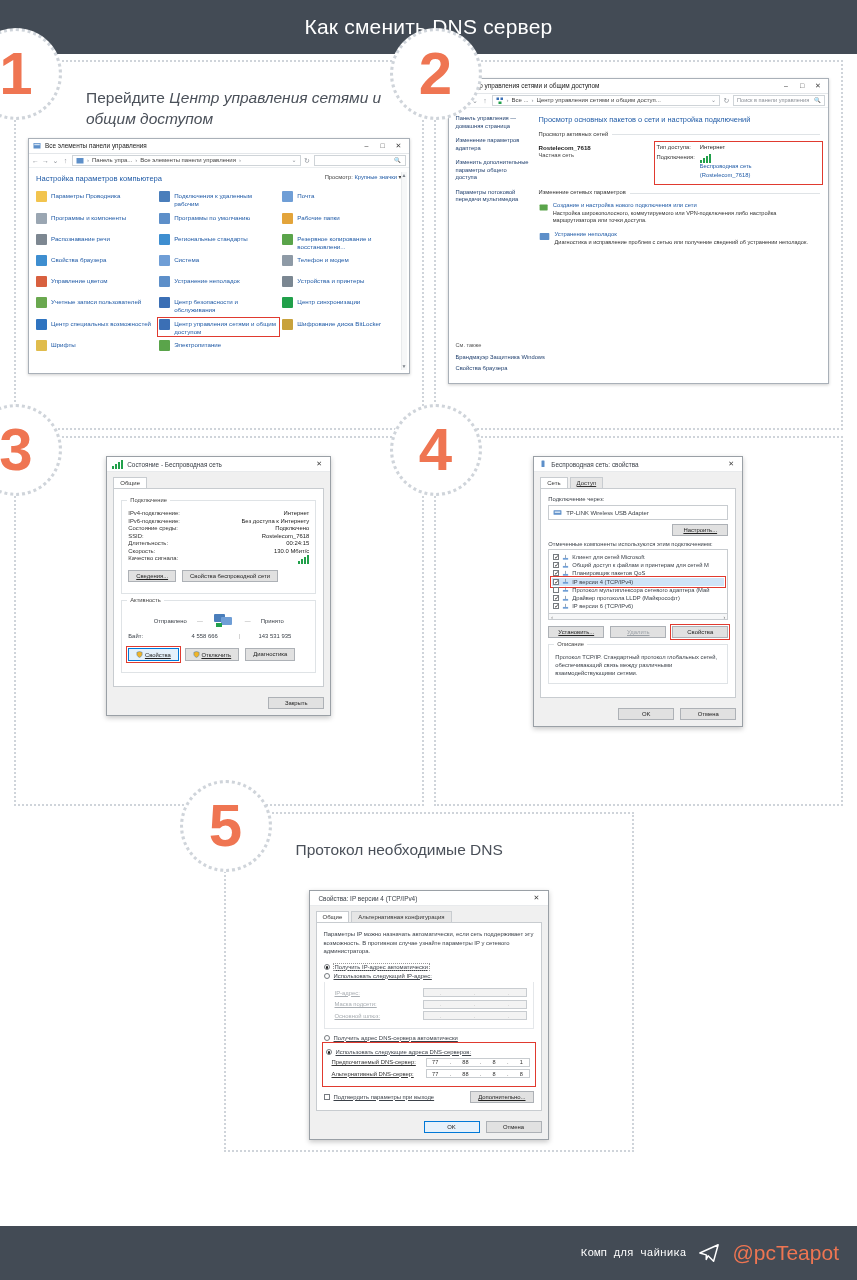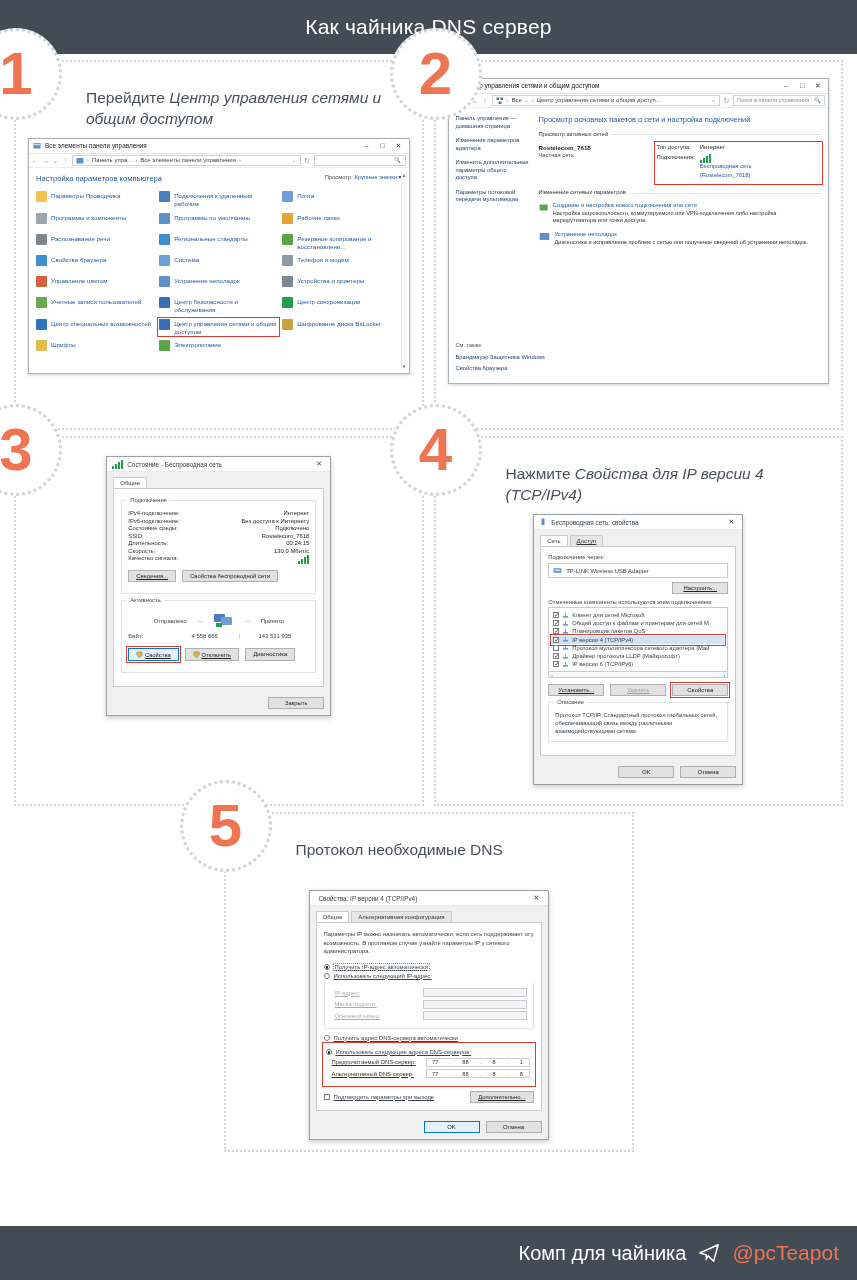--- a/index.html
+++ b/index.html
@@ -19,21 +19,21 @@
     display:flex; align-items:center; justify-content:center;
   }
   .topbar .title { font-size:21px; font-weight:400; letter-spacing:.2px; }
 
   .footer {
     position:absolute; left:0; bottom:0; width:857px; height:54px;
     background:#434b55; color:#fff;
     display:flex; align-items:center; justify-content:flex-end;
     padding-right:18px; gap:10px;
   }
-  .footer .fname { font-size:20px; }
+  .footer .fname { font-size:11px;font-family:Liberation Mono, monospace; }
   .footer .handle { font-size:21px; color:#ef7552; }
   .tg { width:26px; height:22px; }
 
   
   .steps { position:relative; padding: 6px 14px 0 14px; }
   .row { display:flex; gap:10px; margin-bottom:6px; }
   .step {
     position:relative;
     border:2px dotted #cfd4da;
     flex: 1 1 0;
@@ -183,21 +183,21 @@
   .fieldrow { display:flex; align-items:center; justify-content:space-between; margin:2.5px 0; font-size:5.9px; }
   .fieldrow .fl { color:#333; }
   .fieldrow .fl.dis { color:#a8adb2; }
   .dlg-foot { display:flex; justify-content:flex-end; gap:6px; padding:4px 6px 6px 6px; }
   .u { text-decoration: underline; }
 </style>
 </head>
 <body>
 
 <div class="topbar">
-  <div class="title">Как чайника DNS сервер</div>
+  <div class="title">Как сменить DNS сервер</div>
 </div>
 
 <div class="steps">
 
   <div class="row">
 
     <div class="step half">
       <div class="badge">
         <span>1</span>
       </div>
@@ -576,23 +576,20 @@
         <div class="dlg-foot">
           <div class="btn wide">Закрыть</div>
         </div>
       </div>
     </div>
 
     <div class="step half">
       <div class="badge">
         <span>4</span>
       </div>
-      <div class="step-title">
-        <span>Нажмите </span><em>Свойства для IP версии 4 (TCP/IPv4)</em>
-      </div>
 
       <div class="dlg" style="width:210px; margin:8px auto 0 auto;">
         <div class="dlg-title">
           <svg class="tico" viewBox="0 0 16 16">
               <rect x="5" y="1" width="6" height="13" rx="1" fill="#5d8fc9"></rect>
             </svg>
           <span class="wt">Беспроводная сеть: свойства</span>
           <span class="wbtn">✕</span>
         </div>
         <div class="tabs">

